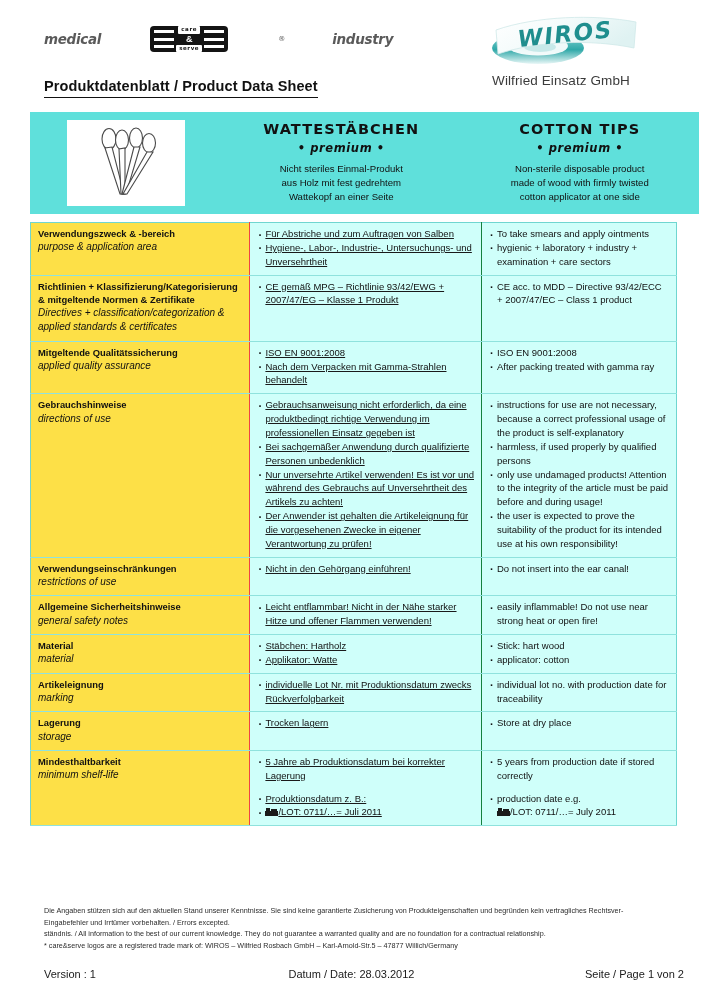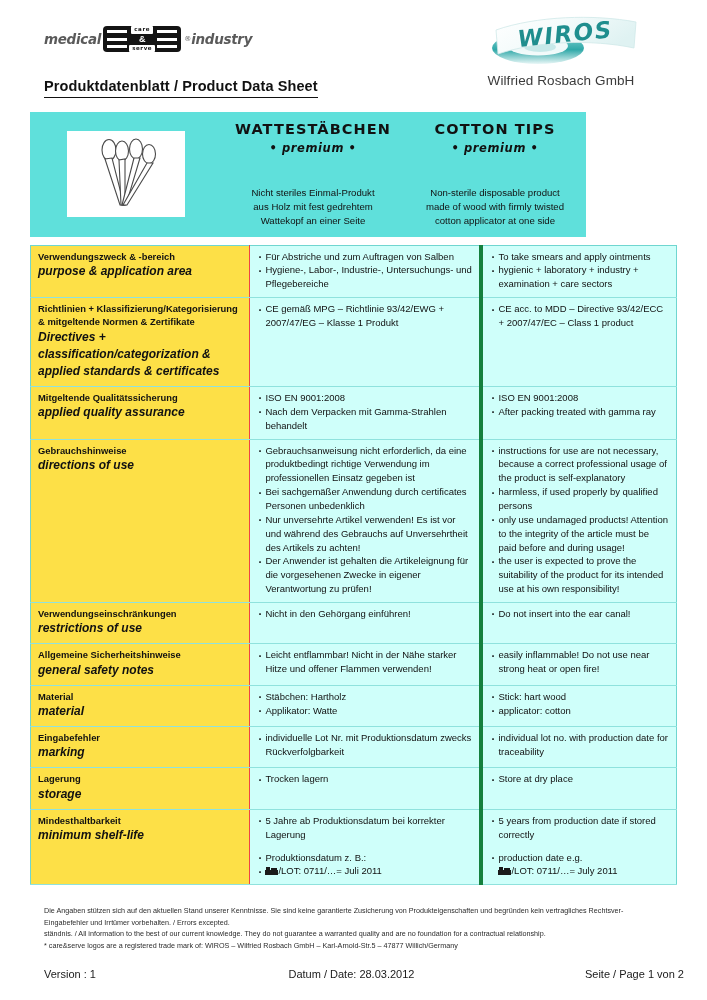--- a/index.html
+++ b/index.html
@@ -28,20 +28,21 @@
     position: relative;
   }
 
   .ms-logo {
     position: absolute;
     left: 14px;
     top: 22px;
     display: flex;
     align-items: center;
     height: 34px;
+    gap: 47px;
   }
   .ms-word {
     font-family: "DejaVu Sans", sans-serif;
     font-style: italic;
     font-weight: 600;
     font-size: 13.5px;
     color: #5a5a5a;
     letter-spacing: -0.3px;
   }
   .ms-badge {
@@ -135,21 +136,21 @@
     color: #111111;
     border-bottom: 1.6px solid #111111;
     padding-bottom: 3px;
     letter-spacing: 0.1px;
   }
 
   
   .prod-head {
     display: flex;
     background: #5FE0DB;
-    width: 556px;
+    width: 669px;
     margin: 0 0 0 0;
     min-height: 102px;
     align-items: stretch;
   }
   .prod-img-cell {
     width: 192px;
     display: flex;
     align-items: center;
     justify-content: center;
     padding: 7px 10px;
@@ -185,21 +186,20 @@
     font-size: 11.5px;
     letter-spacing: 0.6px;
     color: #111111;
     margin-bottom: 7px;
   }
   .prod-desc {
     font-family: "Liberation Sans", sans-serif;
     font-size: 9.6px;
     line-height: 1.48;
     color: #111111;
-    margin-top: 24px;
   }
 
   
   .spec-table {
     width: 647px;
     border-collapse: collapse;
     margin-top: 8px;
     table-layout: fixed;
     border: 1px solid #6fd6d0;
   }
@@ -209,38 +209,39 @@
     padding: 4px 7px 6px 7px;
   }
   .col-label {
     width: 216px;
     background: #fde047;
     border-right: 1px solid #ef4444;
   }
   .col-de {
     width: 228px;
     background: #CFFFFA;
-    border-right: 4px solid #15803d;
+    border-right: 1px solid #15803d;
+    text-decoration: underline;
   }
   .col-en {
     width: 192px;
     background: #CFFFFA;
   }
   .lbl-de {
     font-family: "Liberation Sans", sans-serif;
     font-weight: 700;
     font-size: 9.4px;
     line-height: 1.42;
     color: #111111;
   }
   .lbl-en {
     font-family: "Liberation Sans", sans-serif;
-    font-weight: 700;
+    font-weight: 400;
     font-style: italic;
-    font-size: 12px;
+    font-size: 10px;
     line-height: 1.42;
     color: #111111;
   }
   ul.bullets {
     list-style: none;
     margin: 0; padding: 0;
   }
   ul.bullets li {
     font-family: "Liberation Sans", sans-serif;
     font-size: 9.5px;
@@ -359,21 +360,21 @@
               <stop offset="100%" stop-color="#dff2f2"></stop>
             </linearGradient>
           </defs>
           <ellipse cx="72" cy="40" rx="46" ry="16" fill="url(#gEll)"></ellipse>
           <ellipse cx="72" cy="38" rx="30" ry="9.5" fill="#ffffff" opacity="0.92"></ellipse>
           <ellipse cx="74" cy="39" rx="16" ry="5" fill="#bfe6e6" opacity="0.85"></ellipse>
           <path d="M30,22 C70,8 128,6 170,14 L168,40 C126,31 70,33 32,46 Z" fill="url(#gRib)" stroke="#cfe9e9" stroke-width="0.8"></path>
           <text x="100" y="34" text-anchor="middle" font-family="DejaVu Sans, sans-serif" font-size="23" font-weight="700" font-style="italic" fill="#1F8E8E" letter-spacing="1.5" transform="rotate(-6 100 34)">WIROS</text>
         </svg>
       </div>
-      <div class="wiros-sub">Wilfried Rosbach GmbH</div>
+      <div class="wiros-sub">Wilfried Einsatz GmbH</div>
     </div>
 
     <div class="sheet-title">Produktdatenblatt / Product Data Sheet</div>
   </div>
 
   <div class="prod-head">
     <div class="prod-img-cell">
       <div class="prod-img-box">
         <svg width="104" height="74" viewBox="0 0 104 74">
           <g stroke="#4a4a4a" stroke-width="1.1" fill="#ffffff">
@@ -408,21 +409,21 @@
   <table class="spec-table">
     <tbody id="spec-body">
         <tr>
           <td class="col-label">
             <div class="lbl-de">Verwendungszweck &amp; -bereich</div>
             <div class="lbl-en">purpose &amp; application area</div>
           </td>
           <td class="col-de">
             <ul class="bullets">
               <li>Für Abstriche und zum Auftragen von Salben</li>
-              <li>Hygiene-, Labor-, Industrie-, Untersuchungs- und Pflegebereiche</li>
+              <li>Hygiene-, Labor-, Industrie-, Untersuchungs- und Unversehrtheit</li>
             </ul>
           </td>
           <td class="col-en">
             <ul class="bullets">
               <li>To take smears and apply ointments</li>
               <li>hygienic + laboratory + industry + examination + care sectors</li>
             </ul>
           </td>
         </tr>
         <tr>
@@ -460,21 +461,21 @@
           </td>
         </tr>
         <tr>
           <td class="col-label">
             <div class="lbl-de">Gebrauchshinweise</div>
             <div class="lbl-en">directions of use</div>
           </td>
           <td class="col-de">
             <ul class="bullets">
               <li>Gebrauchsanweisung nicht erforderlich, da eine produktbedingt richtige Verwendung im professionellen Einsatz gegeben ist</li>
-              <li>Bei sachgemäßer Anwendung durch certificates Personen unbedenklich</li>
+              <li>Bei sachgemäßer Anwendung durch qualifizierte Personen unbedenklich</li>
               <li>Nur unversehrte Artikel verwenden! Es ist vor und während des Gebrauchs auf Unversehrtheit des Artikels zu achten!</li>
               <li>Der Anwender ist gehalten die Artikeleignung für die vorgesehenen Zwecke in eigener Verantwortung zu prüfen!</li>
             </ul>
           </td>
           <td class="col-en">
             <ul class="bullets">
               <li>instructions for use are not necessary, because a correct professional usage of the product is self-explanatory</li>
               <li>harmless, if used properly by qualified persons</li>
               <li>only use undamaged products! Attention to the integrity of the article must be paid before and during usage!</li>
               <li>the user is expected to prove the suitability of the product for its intended use at his own responsibility!</li>
@@ -526,21 +527,21 @@
           </td>
           <td class="col-en">
             <ul class="bullets">
               <li>Stick: hart wood</li>
               <li>applicator: cotton</li>
             </ul>
           </td>
         </tr>
         <tr>
           <td class="col-label">
-            <div class="lbl-de">Eingabefehler</div>
+            <div class="lbl-de">Artikeleignung</div>
             <div class="lbl-en">marking</div>
           </td>
           <td class="col-de">
             <ul class="bullets">
               <li>individuelle Lot Nr. mit Produktionsdatum zwecks Rückverfolgbarkeit</li>
             </ul>
           </td>
           <td class="col-en">
             <ul class="bullets">
               <li>individual lot no. with production date for traceability</li>

